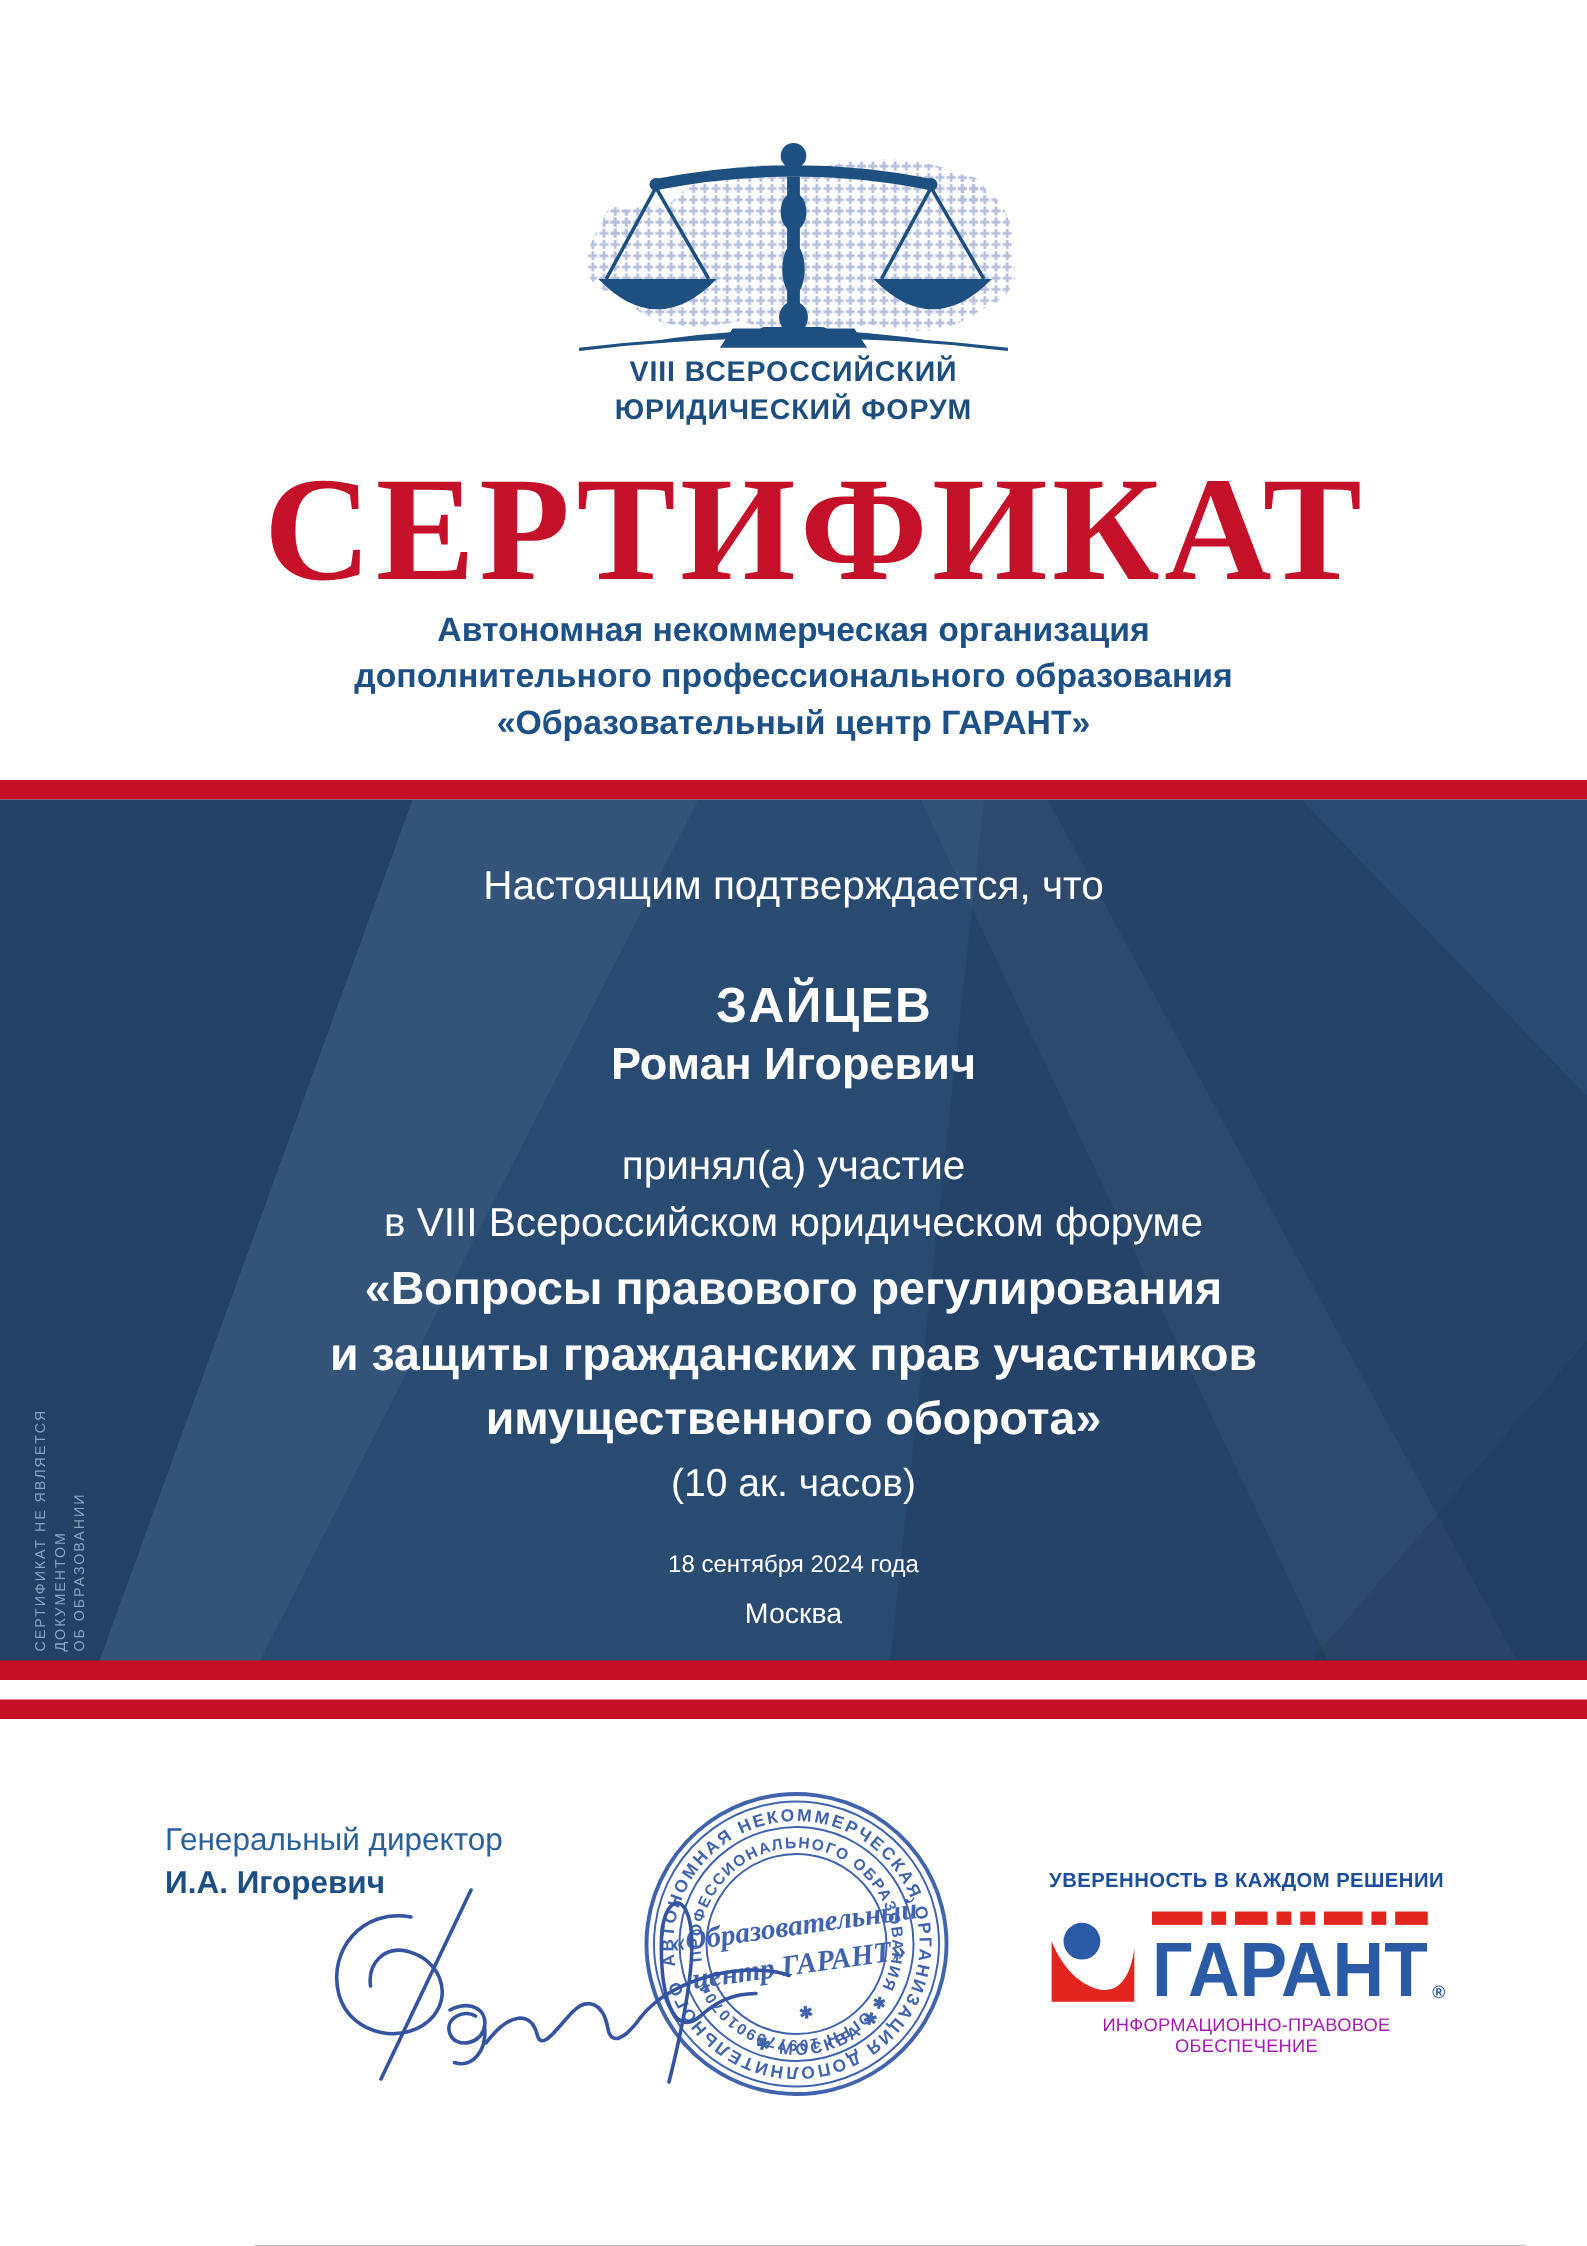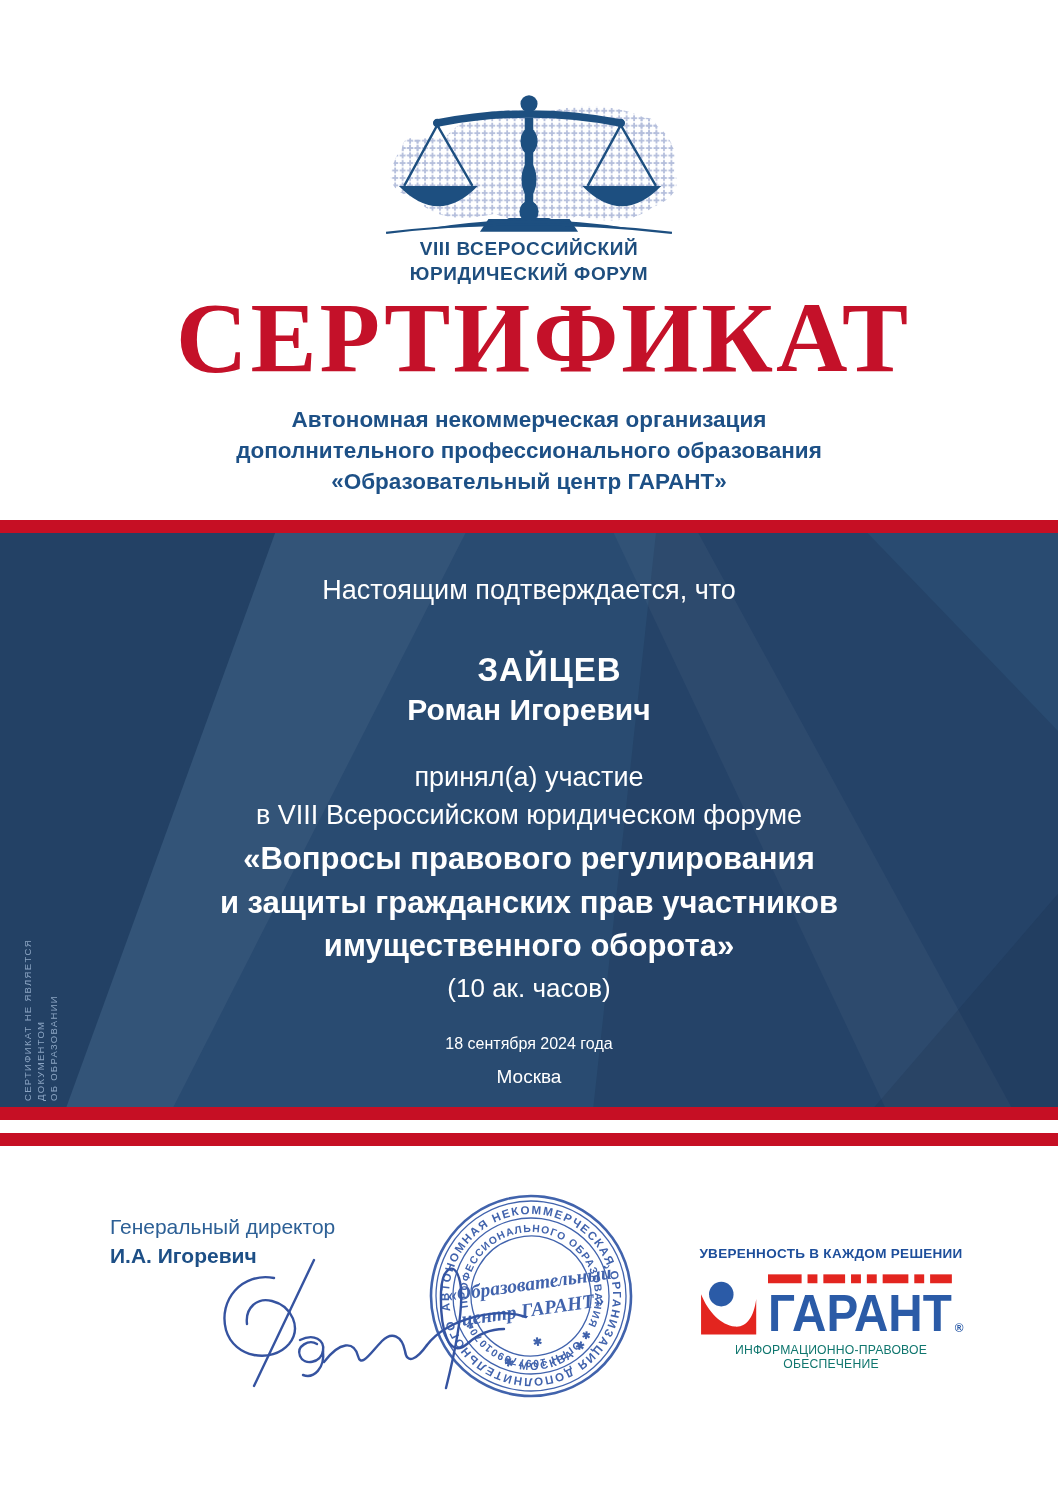--- a/index.html
+++ b/index.html
@@ -14,21 +14,21 @@
   
   .header{position:absolute;top:0;left:0;right:0;height:456px;text-align:center;}
   .logo-wrap{position:absolute;top:92px;left:0;right:0;}
   .logo-svg{display:block;margin:0 auto;}
   .forum-text{margin-top:2px;font-weight:bold;font-size:19px;line-height:25px;
     color:#1e4e7e;letter-spacing:.6px;}
   .cert-title{
     position:absolute;top:288px;left:0;right:0;
     font-family:"Liberation Serif", serif;
     font-weight:bold;font-size:99px;line-height:100px;
-    letter-spacing:3px;color:#c41129;margin:0;padding-left:29px;
+    letter-spacing:3px;color:#c41129;margin:16px;padding-left:29px;
   }
   .org-block{position:absolute;top:404px;left:0;right:0;
     font-weight:bold;font-size:22.5px;line-height:31px;color:#1d5086;}
   
   .stripe{position:absolute;left:0;right:0;}
   .stripe-red{background:#c60f24;}
   .stripe-white{background:#ffffff;}
   .s1{top:520px;height:13px;}
   .s2{top:1107px;height:13px;}
   .s3{top:1120px;height:13px;}
@@ -65,21 +65,21 @@
   
   .footer{position:absolute;top:1146px;left:0;right:0;height:351px;}
   .director{position:absolute;left:110px;top:66px;font-size:21px;line-height:29px;}
   .director-title{color:#2d6096;}
   .director-name{color:#1d4f86;font-weight:bold;}
   .signature-svg{position:absolute;left:196px;top:102px;}
   .stamp-svg{position:absolute;left:428px;top:47px;}
   .garant{position:absolute;left:698px;top:100px;width:266px;text-align:center;}
   .garant-slogan{font-weight:bold;font-size:13.5px;letter-spacing:.3px;color:#1d4e9b;}
   .garant-logo-row{margin-top:13px;display:flex;align-items:flex-end;justify-content:center;gap:9px;}
-  .garant-tagline{margin-top:7px;font-size:12.2px;letter-spacing:.2px;color:#0f766e;}
+  .garant-tagline{margin-top:7px;font-size:12.2px;letter-spacing:.2px;color:#a21caf;}
 </style>
 </head>
 <body>
 
 <div class="page">
 
   <div class="header">
     <div class="logo-wrap">
       <svg class="logo-svg" width="320" height="142" viewBox="0 0 300 133">
         <defs>

